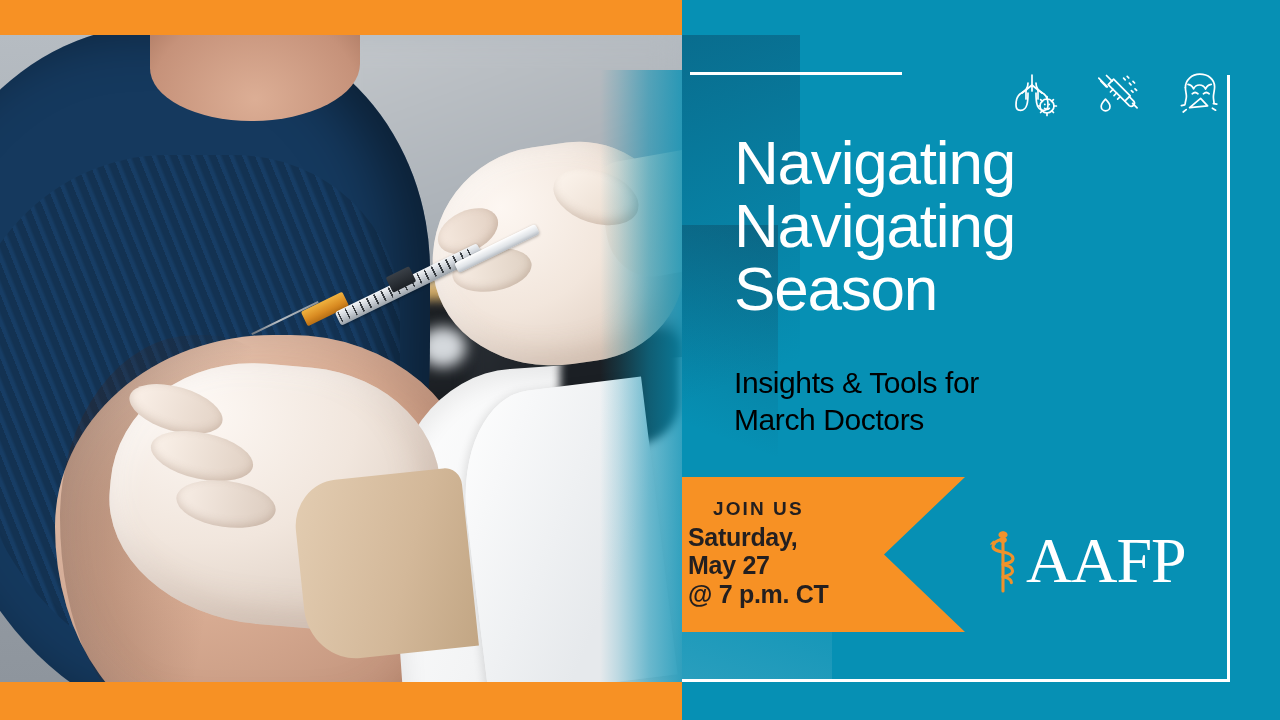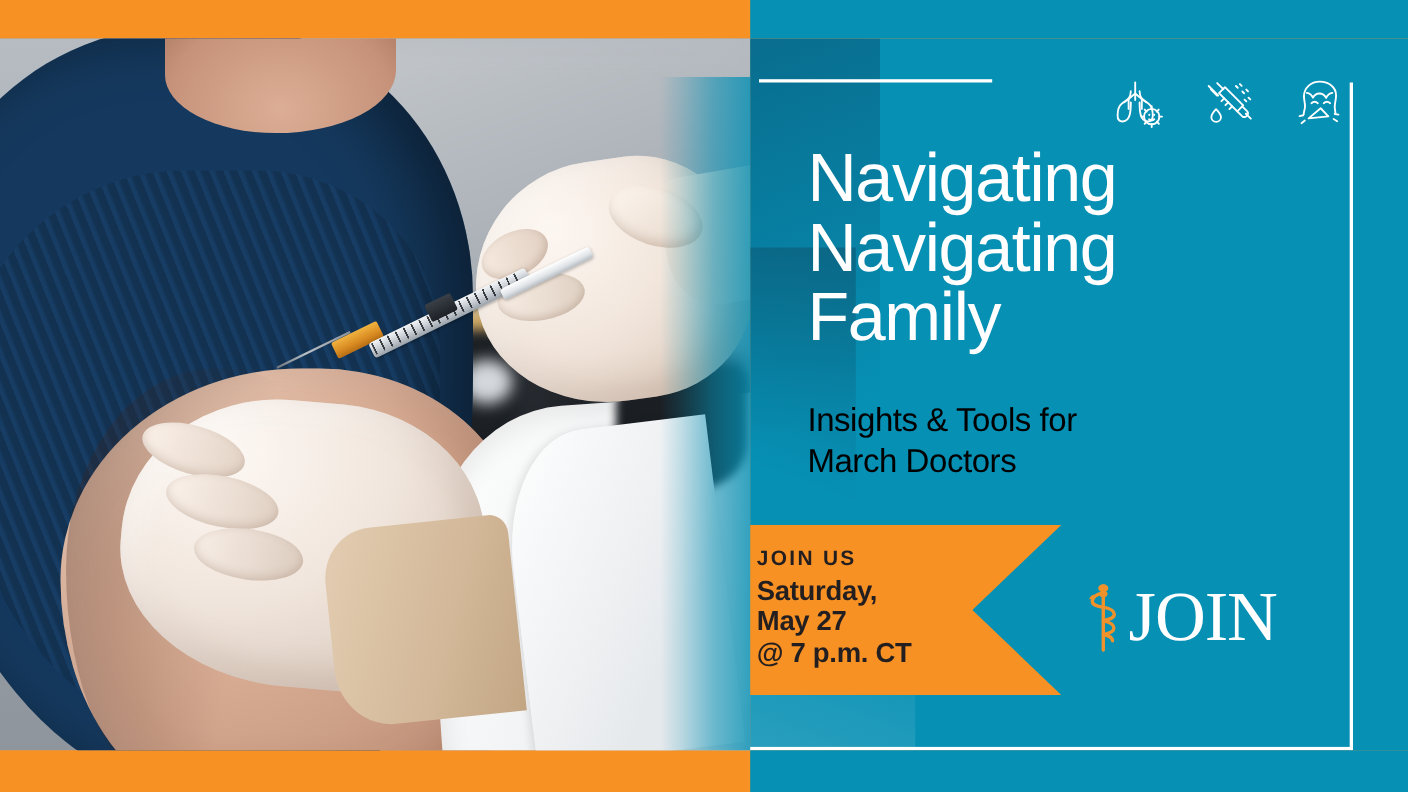--- a/index.html
+++ b/index.html
@@ -295,20 +295,21 @@
   .ribbon {
     position:absolute; left:-41px; top:442px; width:324px; height:155px;
     background:#F79124;
     clip-path:polygon(0 0, 100% 0, 75% 50%, 100% 100%, 0 100%);
     color:#231f20;
     padding:22px 0 0 47px;
   }
   .ribbon .join {
     font-size:19px; font-weight:700; letter-spacing:2.1px; line-height:1.1;
     margin-bottom:3px;
+    margin-left:25px;
   }
   .ribbon .dl { font-size:25px; font-weight:700; line-height:1.14; letter-spacing:-.3px; }
 
   
   .logo { position:absolute; left:300px; top:490px; display:flex; align-items:center; gap:2px; }
   .logo-mark { width:42px; height:72px; }
   .logo-mark svg { display:block; }
   .logo-text {
     color:#ffffff; font-family:"Liberation Serif", serif;
     font-size:64px; line-height:1; letter-spacing:-1px;
@@ -418,21 +419,21 @@
           <path d="M31.4 28.8c1.8-1.6 4-1.6 5.8 0"></path>
           <path d="M28.6 33.4l-11 9.2 18-1.8z"></path>
           <path d="M14.2 44.6l-3 2.4M12.8 39.8l-3.4.8M40.4 43.2l3.2 2M41.4 38.6l3.4.6"></path>
         </svg>
       </div>
     </div>
 
     <div class="headline">
       <span>Navigating</span>
       <span>Navigating</span>
-      <span>Family</span>
+      <span>Season</span>
     </div>
 
     <div class="subhead">
       <span>Insights &amp; Tools for</span>
       <span>March Doctors</span>
     </div>
 
     <div class="ribbon">
       <div class="join">JOIN US</div>
       <div class="dl">Saturday,</div>
@@ -447,19 +448,19 @@
             <path d="M21 8v58"></path>
             <path d="M21 14c-7 1.5-10 4.5-10 7.5 0 3.5 4.5 4.5 9 5.5"></path>
             <path d="M21 27c6 1.2 10 3 10 6.5 0 3.6-4.6 4.6-9.2 5.6"></path>
             <path d="M21 39.5c6 1.2 9.6 3.2 9.6 6.6 0 3.4-4.4 4.6-8.8 5.6"></path>
             <path d="M21 51.8c5 1 8.4 2.8 8.4 5.8"></path>
           </g>
           <path d="M21 6.2c2.6 0 4.6 1.6 4.6 3.6 0 1.5-1.1 2.4-2.3 2.8 1 .6 1.6 1.4 1.6 2.3 0 1.8-1.8 3-3.9 3-2.1 0-3.9-1.2-3.9-3 0-.9.6-1.7 1.6-2.3-1.2-.4-2.3-1.3-2.3-2.8 0-2 2-3.6 4.6-3.6z" fill="#F0922B"></path>
           <path d="M12 15.5c-2 1-3.4 2.6-4 4.4 2.2-.7 4.2-.6 5.8.1" fill="#F0922B"></path>
         </svg>
       </div>
-      <div class="logo-text">JOIN</div>
+      <div class="logo-text">AAFP</div>
     </div>
 
     <div class="frame-v"></div>
     <div class="frame-h"></div>
   </div>
 </div>
 
 </body></html>

